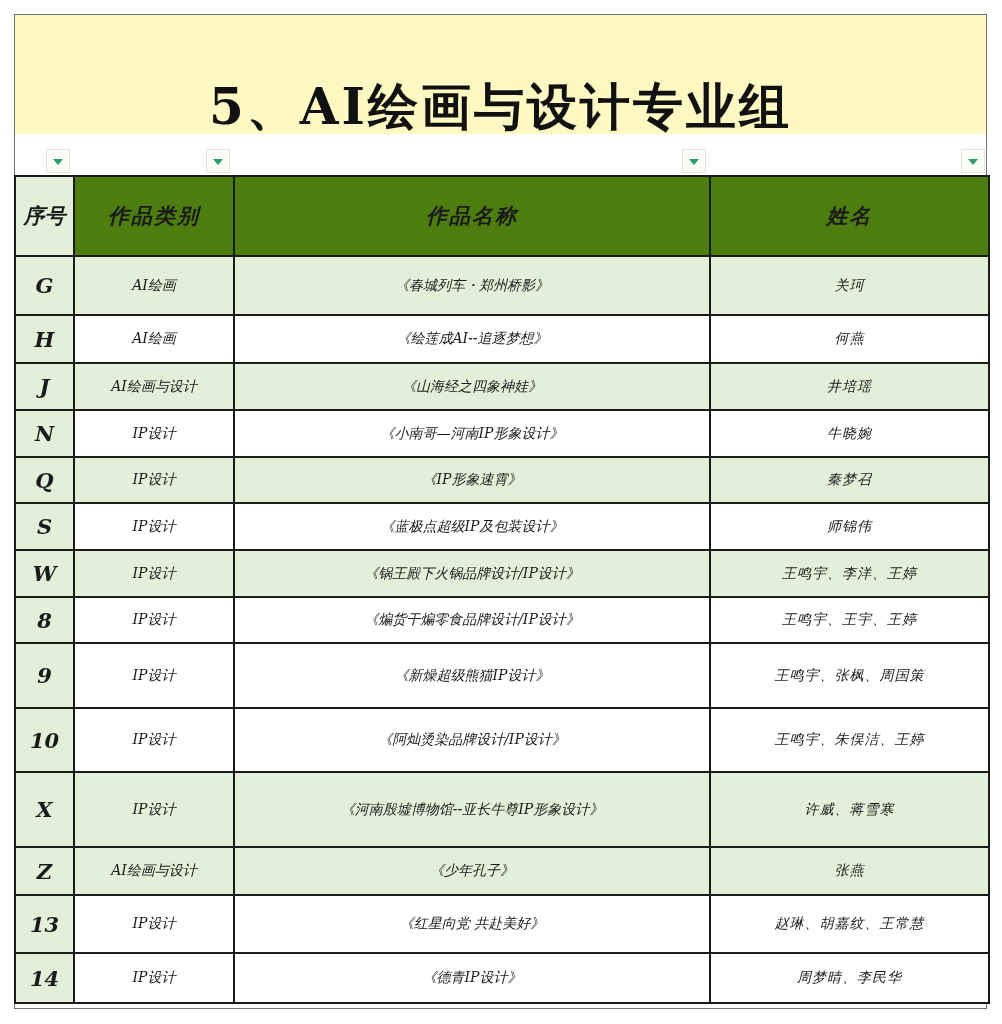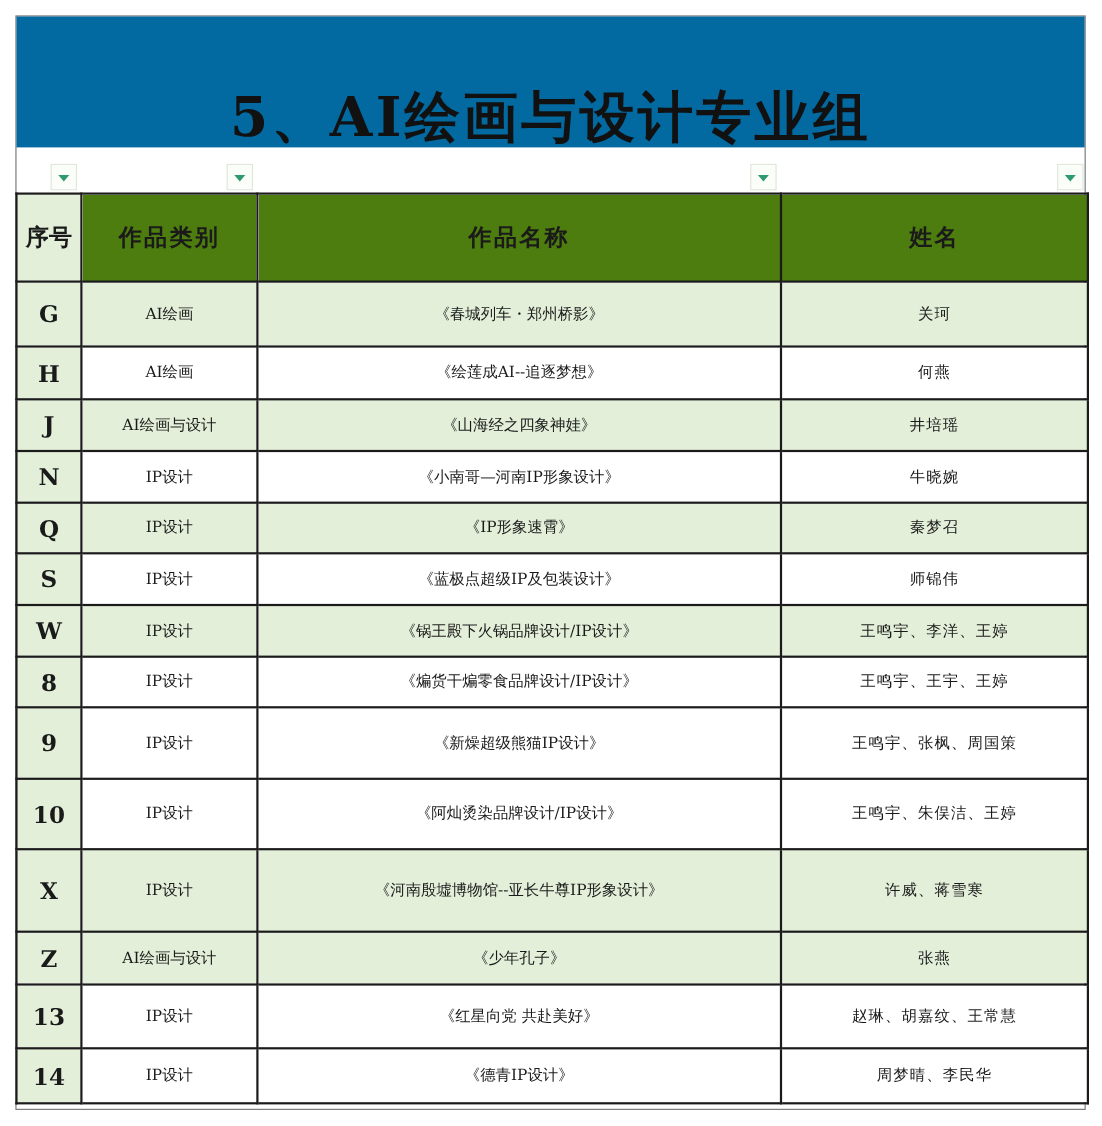--- a/index.html
+++ b/index.html
@@ -1,32 +1,32 @@
 <!DOCTYPE html>
 <html><head>
 <meta charset="utf-8">
 <style>
   html, body { margin: 0; padding: 0; background: #ffffff; }
   body { width: 1002px; height: 1024px; position: relative; overflow: hidden;
          font-family: "DejaVu Serif", "Liberation Serif", serif; color: #1a1a1a; }
   .sheet { position: absolute; left: 14px; top: 14px; width: 973px; height: 995px;
            border: 1px solid #6f6f6f; box-sizing: border-box; background: #ffffff; }
-  .title-band { position: absolute; left: 0; top: 0; width: 971px; height: 119px; background: #0369a1; }
+  .title-band { position: absolute; left: 0; top: 0; width: 971px; height: 119px; background: #fef9c3; }
   .title { position: absolute; left: 0; right: 0; top: 62px; text-align: center;
            font-family: "DejaVu Serif", "Liberation Serif", serif; font-weight: bold;
            font-size: 50px; letter-spacing: 3px; color: #111; line-height: 60px; }
   .filter-btn { position: absolute; top: 134px; width: 24px; height: 24px; background: #fbfdf9;
                 border: 1px solid #dfe6da; box-sizing: border-box; cursor: pointer; }
   .filter-btn::after { content: ""; position: absolute; left: 6px; top: 9px; width: 0; height: 0;
                        border-left: 5px solid transparent; border-right: 5px solid transparent;
                        border-top: 6px solid #2f9a6e; }
   table.grid { position: absolute; left: -1px; top: 160px; border-collapse: collapse;
                table-layout: fixed; width: 974px; }
   table.grid td, table.grid th { border: 2px solid #1b1b1b; text-align: center; vertical-align: middle;
-                                 padding: 0; overflow: hidden; white-space: nowrap; }
+                                 padding: 0; overflow: hidden; white-space: nowrap; font-style: italic; }
   th { font-weight: bold; font-size: 21px; letter-spacing: 2px; background: #4d7c0f; }
   th.c0 { background: #e3efd9; letter-spacing: 0; }
   td { font-size: 14px; font-weight: normal; }
   td.c0 { background: #e3efd9; font-weight: bold; font-size: 21px; }
   tr.green td { background: #e3efd9; }
   tr.plain td { background: #ffffff; }
   tr.plain td.c0 { background: #e3efd9; }
   td.name { letter-spacing: 1px; }
 </style>
 </head>

